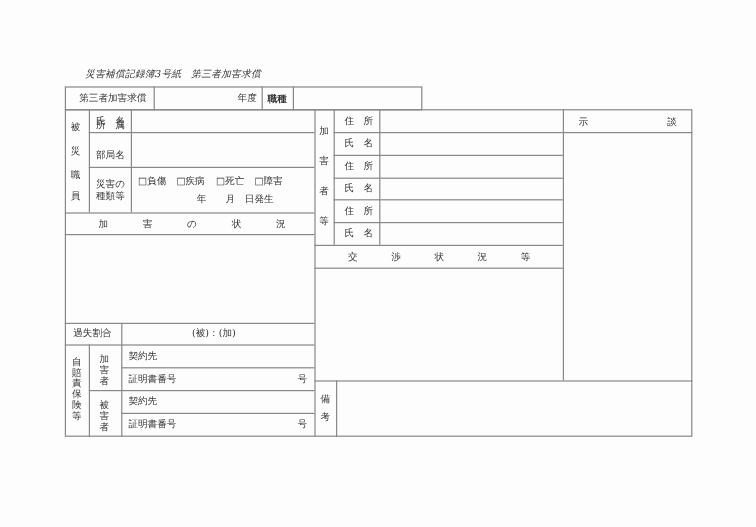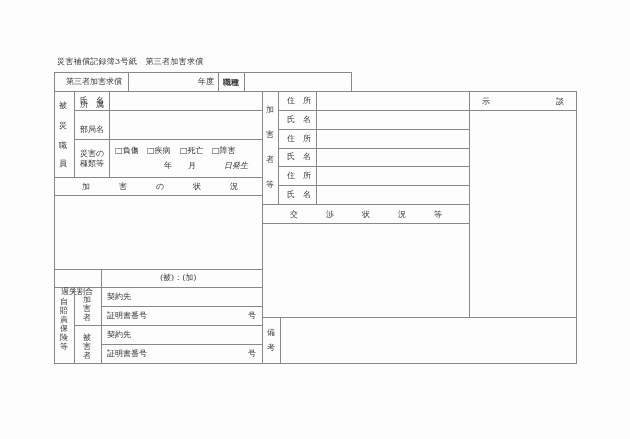--- a/index.html
+++ b/index.html
@@ -1,18 +1,18 @@
 <!DOCTYPE html>
 <html><head>
 <meta charset="utf-8">
 <style>
   html,body{margin:0;padding:0;background:#fdfdfd;}
   body{width:630px;height:439px;position:relative;overflow:hidden;
        font-family:"DejaVu Serif","Liberation Serif",serif;color:#333;}
-  .title{position:absolute;left:57px;top:56px;font-size:8px;letter-spacing:0.3px;}
+  .title{position:absolute;left:71px;top:56px;font-size:8px;letter-spacing:0.3px;font-style:italic;}
   .box{position:absolute;border:1px solid #888;box-sizing:border-box;}
   .hl{position:absolute;height:0;border-top:1px solid #888;}
   .vl{position:absolute;width:0;border-left:1px solid #888;}
   .t{position:absolute;font-size:8px;line-height:10px;white-space:nowrap;}
   .vt{position:absolute;font-size:8px;line-height:11px;width:10px;text-align:center;}
   .sp{display:flex;justify-content:space-between;position:absolute;font-size:8px;}
 </style>
 </head>
 <body>
 
@@ -50,36 +50,36 @@
 <div class="t" style="left:80px;top:125px;">部局名</div>
 <div class="t" style="left:110px;top:111px;width:150px;height:27px;"></div>
 <div class="t" style="left:80px;top:149px;text-align:center;">災害の</div>
 <div class="t" style="left:80px;top:159px;">種類等</div>
 <div class="t" style="left:115px;top:146px;">□負傷</div>
 <div class="t" style="left:147px;top:146px;">□疾病</div>
 <div class="t" style="left:180px;top:146px;">□死亡</div>
 <div class="t" style="left:212px;top:146px;">□障害</div>
 <div class="t" style="left:164px;top:161px;">年</div>
 <div class="t" style="left:188px;top:161px;">月</div>
-<div class="t" style="left:224px;top:161px;font-style:italic;">日発生</div>
+<div class="t" style="left:204px;top:161px;">日発生</div>
 
 <div class="hl" style="left:54px;top:195px;width:208px;"></div>
 <div class="sp" style="left:82px;top:181px;width:156px;">
   <span>加</span>
     <span>害</span>
     <span>の</span>
     <span>状</span>
     <span>況</span>
 </div>
 <div class="t" style="left:55px;top:196px;width:206px;height:72px;"></div>
 
 <div class="hl" style="left:54px;top:269px;width:208px;"></div>
 <div class="vl" style="left:101px;top:269px;height:18px;"></div>
 <div class="hl" style="left:54px;top:287px;width:208px;"></div>
-<div class="t" style="left:61px;top:287px;">過失割合</div>
+<div class="t" style="left:61px;top:273px;">過失割合</div>
 <div class="t" style="left:160px;top:273px;">(被)：(加)</div>
 
 <div class="vl" style="left:74px;top:287px;height:77px;"></div>
 <div class="vl" style="left:101px;top:287px;height:77px;"></div>
 <div class="hl" style="left:101px;top:306px;width:161px;"></div>
 <div class="hl" style="left:74px;top:325px;width:188px;"></div>
 <div class="hl" style="left:101px;top:344px;width:161px;"></div>
 <div>
   <div class="vt" style="left:59px;top:296px;">自</div>
   <div class="vt" style="left:59px;top:305px;">賠</div>

